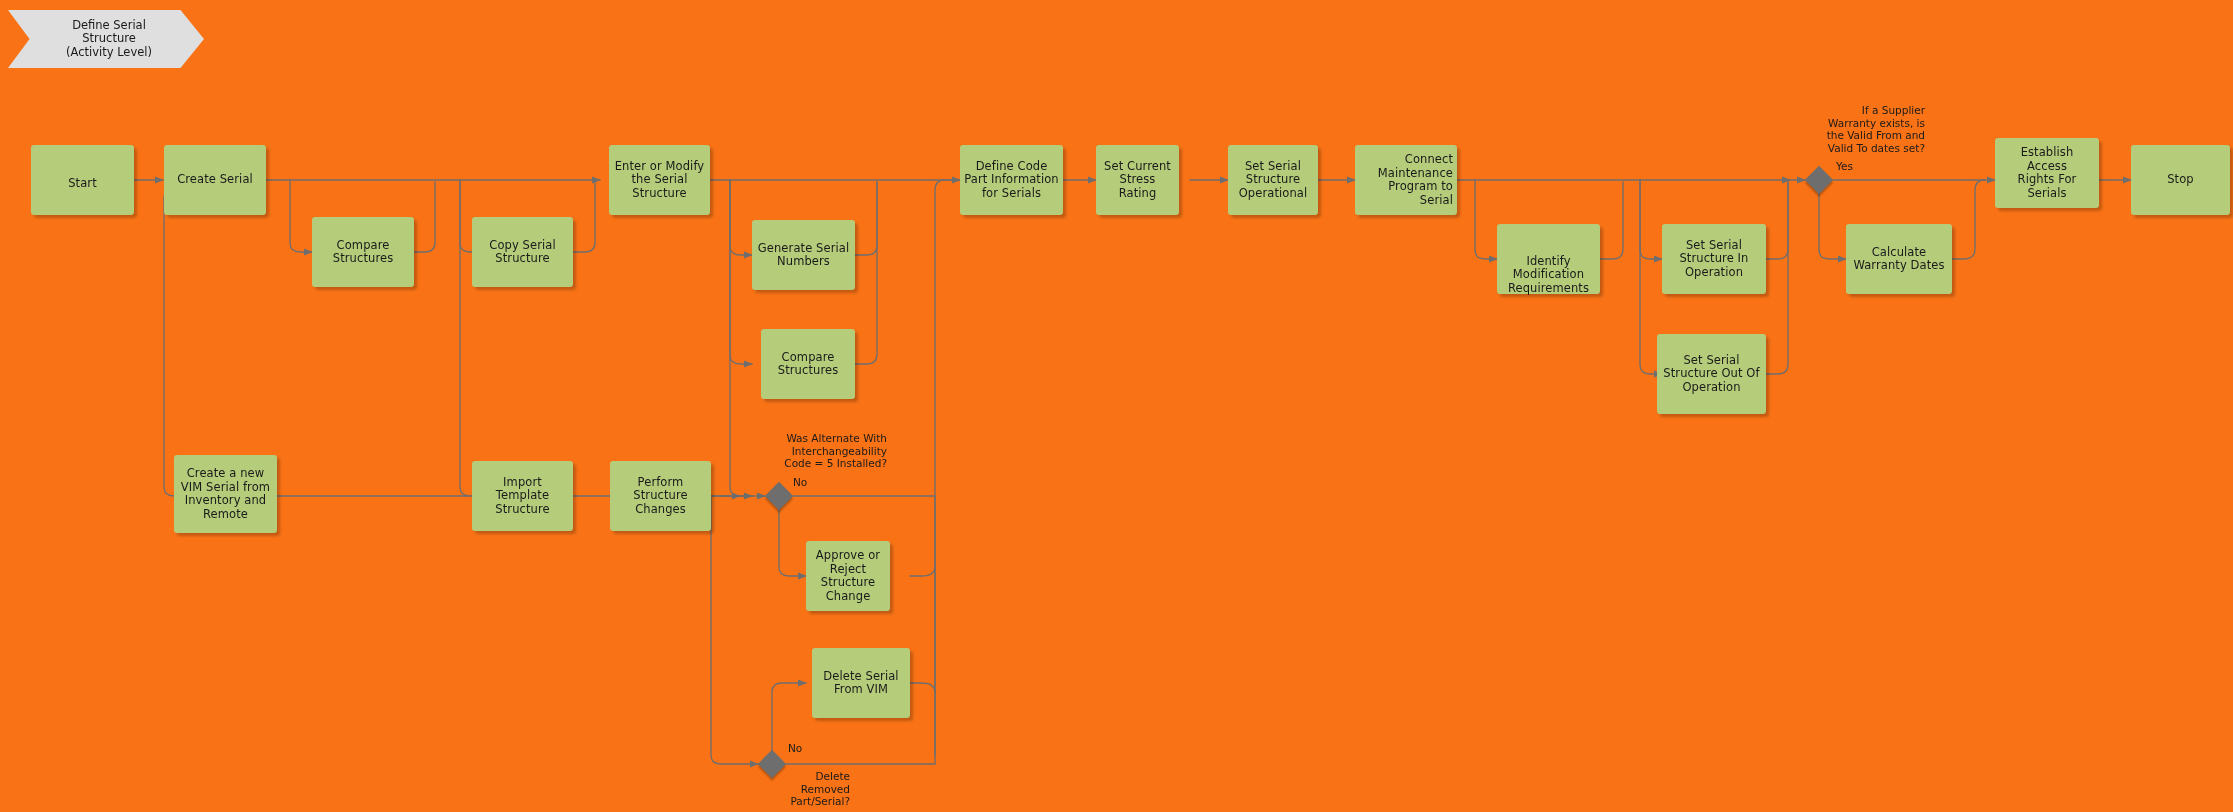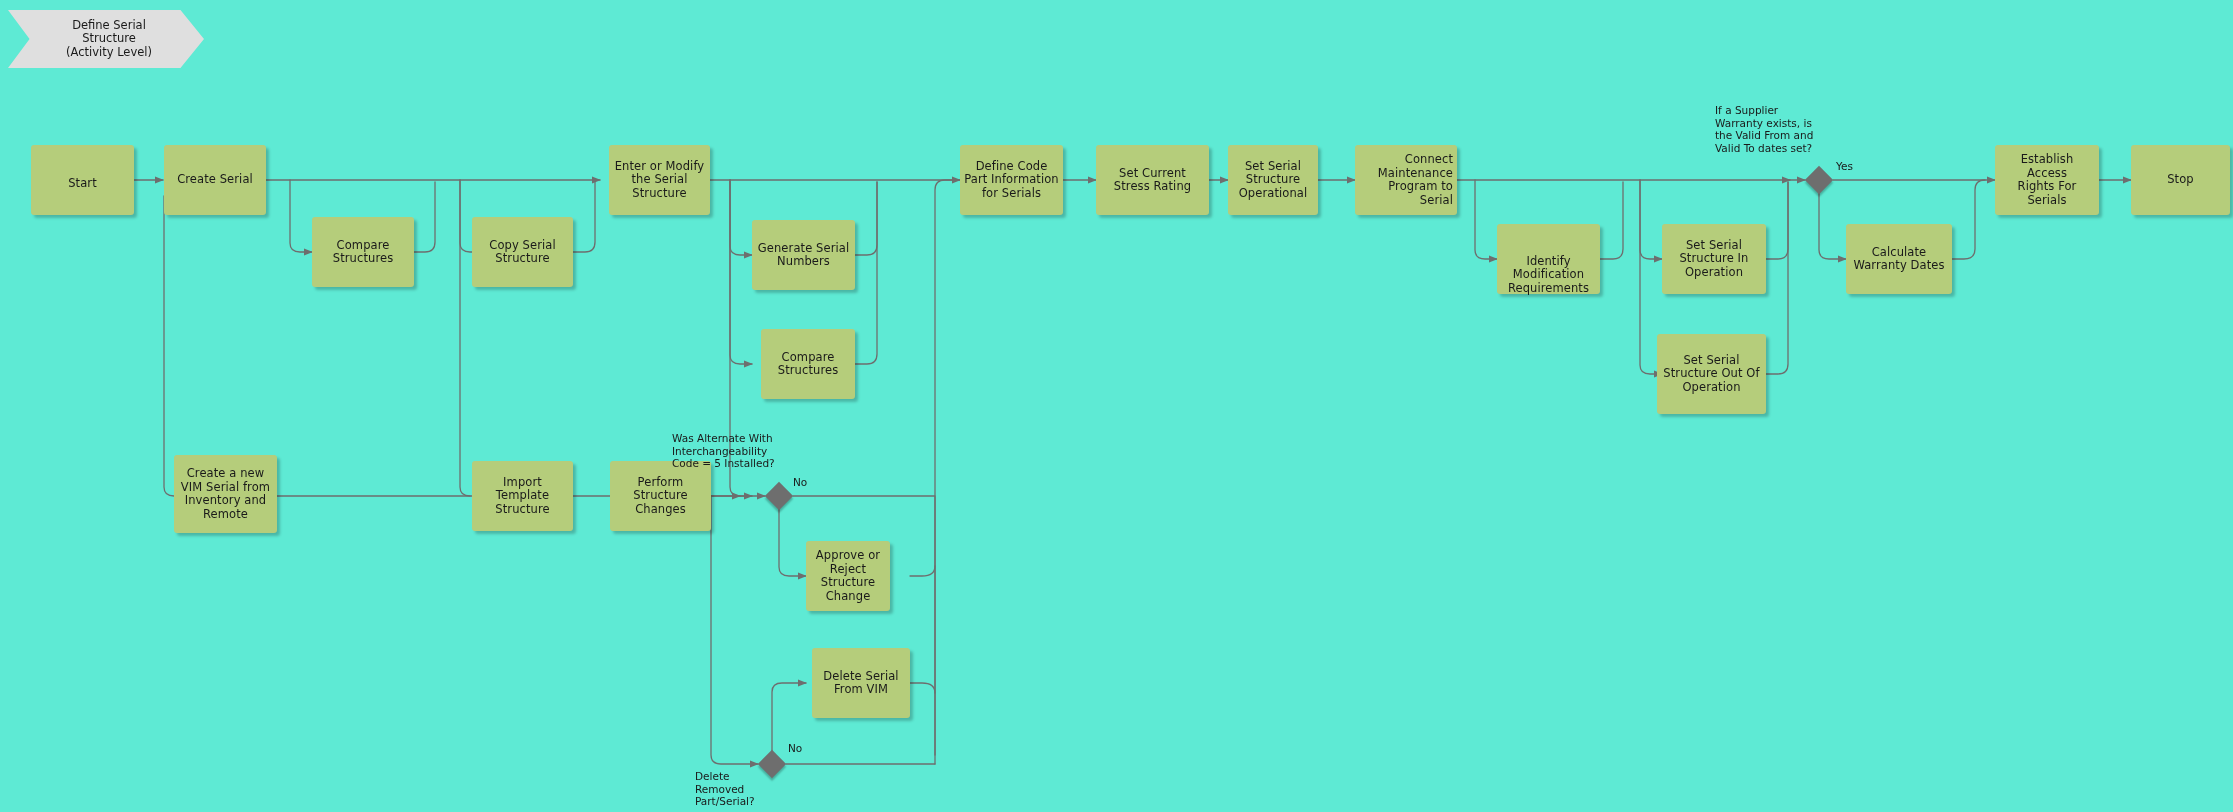--- a/index.html
+++ b/index.html
@@ -7,21 +7,21 @@
     padding: 0;
     background: #ffffff;
   }
   body {
     font-family: "DejaVu Sans", sans-serif;
   }
   #canvas {
     position: relative;
     width: 2233px;
     height: 812px;
-    background: #5eead4;
+    background: #f97316;
     overflow: hidden;
   }
   #edges {
     position: absolute;
     left: 0;
     top: 0;
     width: 2233px;
     height: 812px;
   }
   .node {
@@ -77,21 +77,21 @@
     background: #6E6E6E;
     transform: rotate(45deg);
     box-shadow: 2px 2px 2px rgba(0,0,0,0.25);
     z-index: 4;
   }
   .elabel {
     position: absolute;
     font-size: 10.5px;
     line-height: 12.5px;
     color: #1a1a1a;
-    text-align: left;
+    text-align: right;
     z-index: 4;
     white-space: pre-line;
   }
 </style>
 </head>
 <body>
 
 <div id="canvas">
 
   <svg id="edges" viewBox="0 0 2233 812" xmlns="http://www.w3.org/2000/svg">
@@ -219,21 +219,21 @@
     <span style="white-space:pre-line;">Compare
 Structures</span>
   </div>
 
   <div class="node" style="left:960px; top:145px; width:103px; height:70px;">
     <span style="white-space:pre-line;">Define Code
 Part Information
 for Serials</span>
   </div>
 
-  <div class="node" style="left:1096px; top:145px; width:113px; height:70px;">
+  <div class="node" style="left:1096px; top:145px; width:83px; height:70px;">
     <span style="white-space:pre-line;">Set Current
 Stress Rating</span>
   </div>
 
   <div class="node" style="left:1228px; top:145px; width:90px; height:70px;">
     <span style="white-space:pre-line;">Set Serial
 Structure
 Operational</span>
   </div>
 
@@ -260,21 +260,21 @@
     <span style="white-space:pre-line;">Set Serial
 Structure Out Of
 Operation</span>
   </div>
 
   <div class="node" style="left:1846px; top:224px; width:106px; height:70px;">
     <span style="white-space:pre-line;">Calculate
 Warranty Dates</span>
   </div>
 
-  <div class="node" style="left:1995px; top:145px; width:104px; height:70px;">
+  <div class="node" style="left:1995px; top:138px; width:104px; height:70px;">
     <span style="white-space:pre-line;">Establish Access
 Rights For
 Serials</span>
   </div>
 
   <div class="node" style="left:2131px; top:145px; width:99px; height:70px;">
     <span style="white-space:pre-line;">Stop</span>
   </div>
 
   <div class="node" style="left:174px; top:455px; width:103px; height:78px;">

